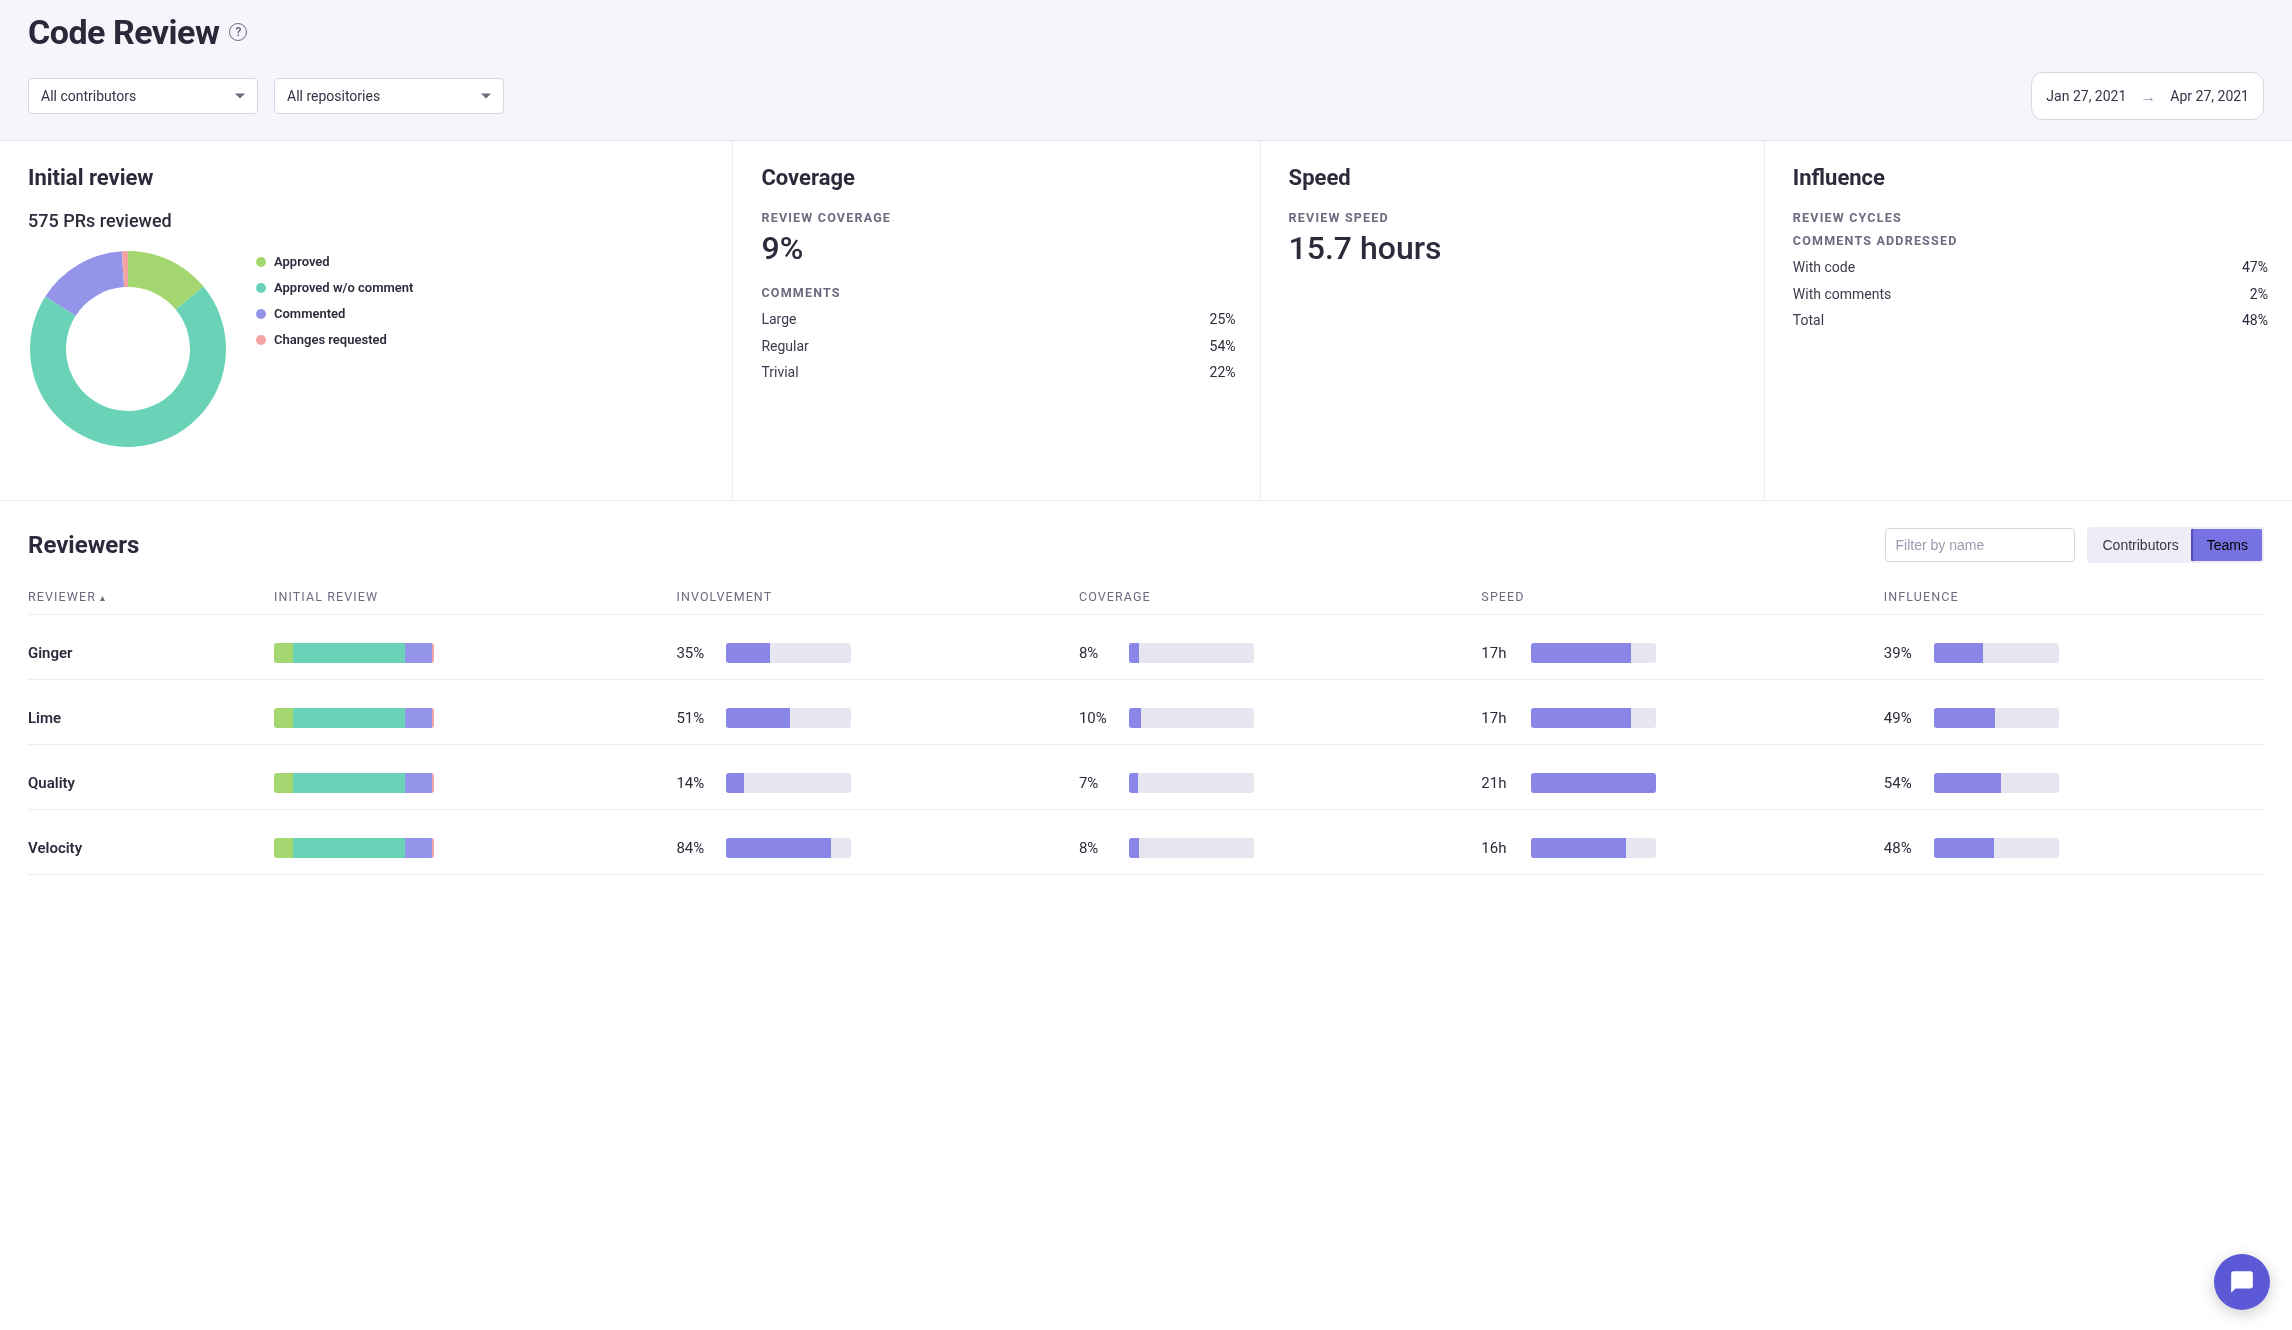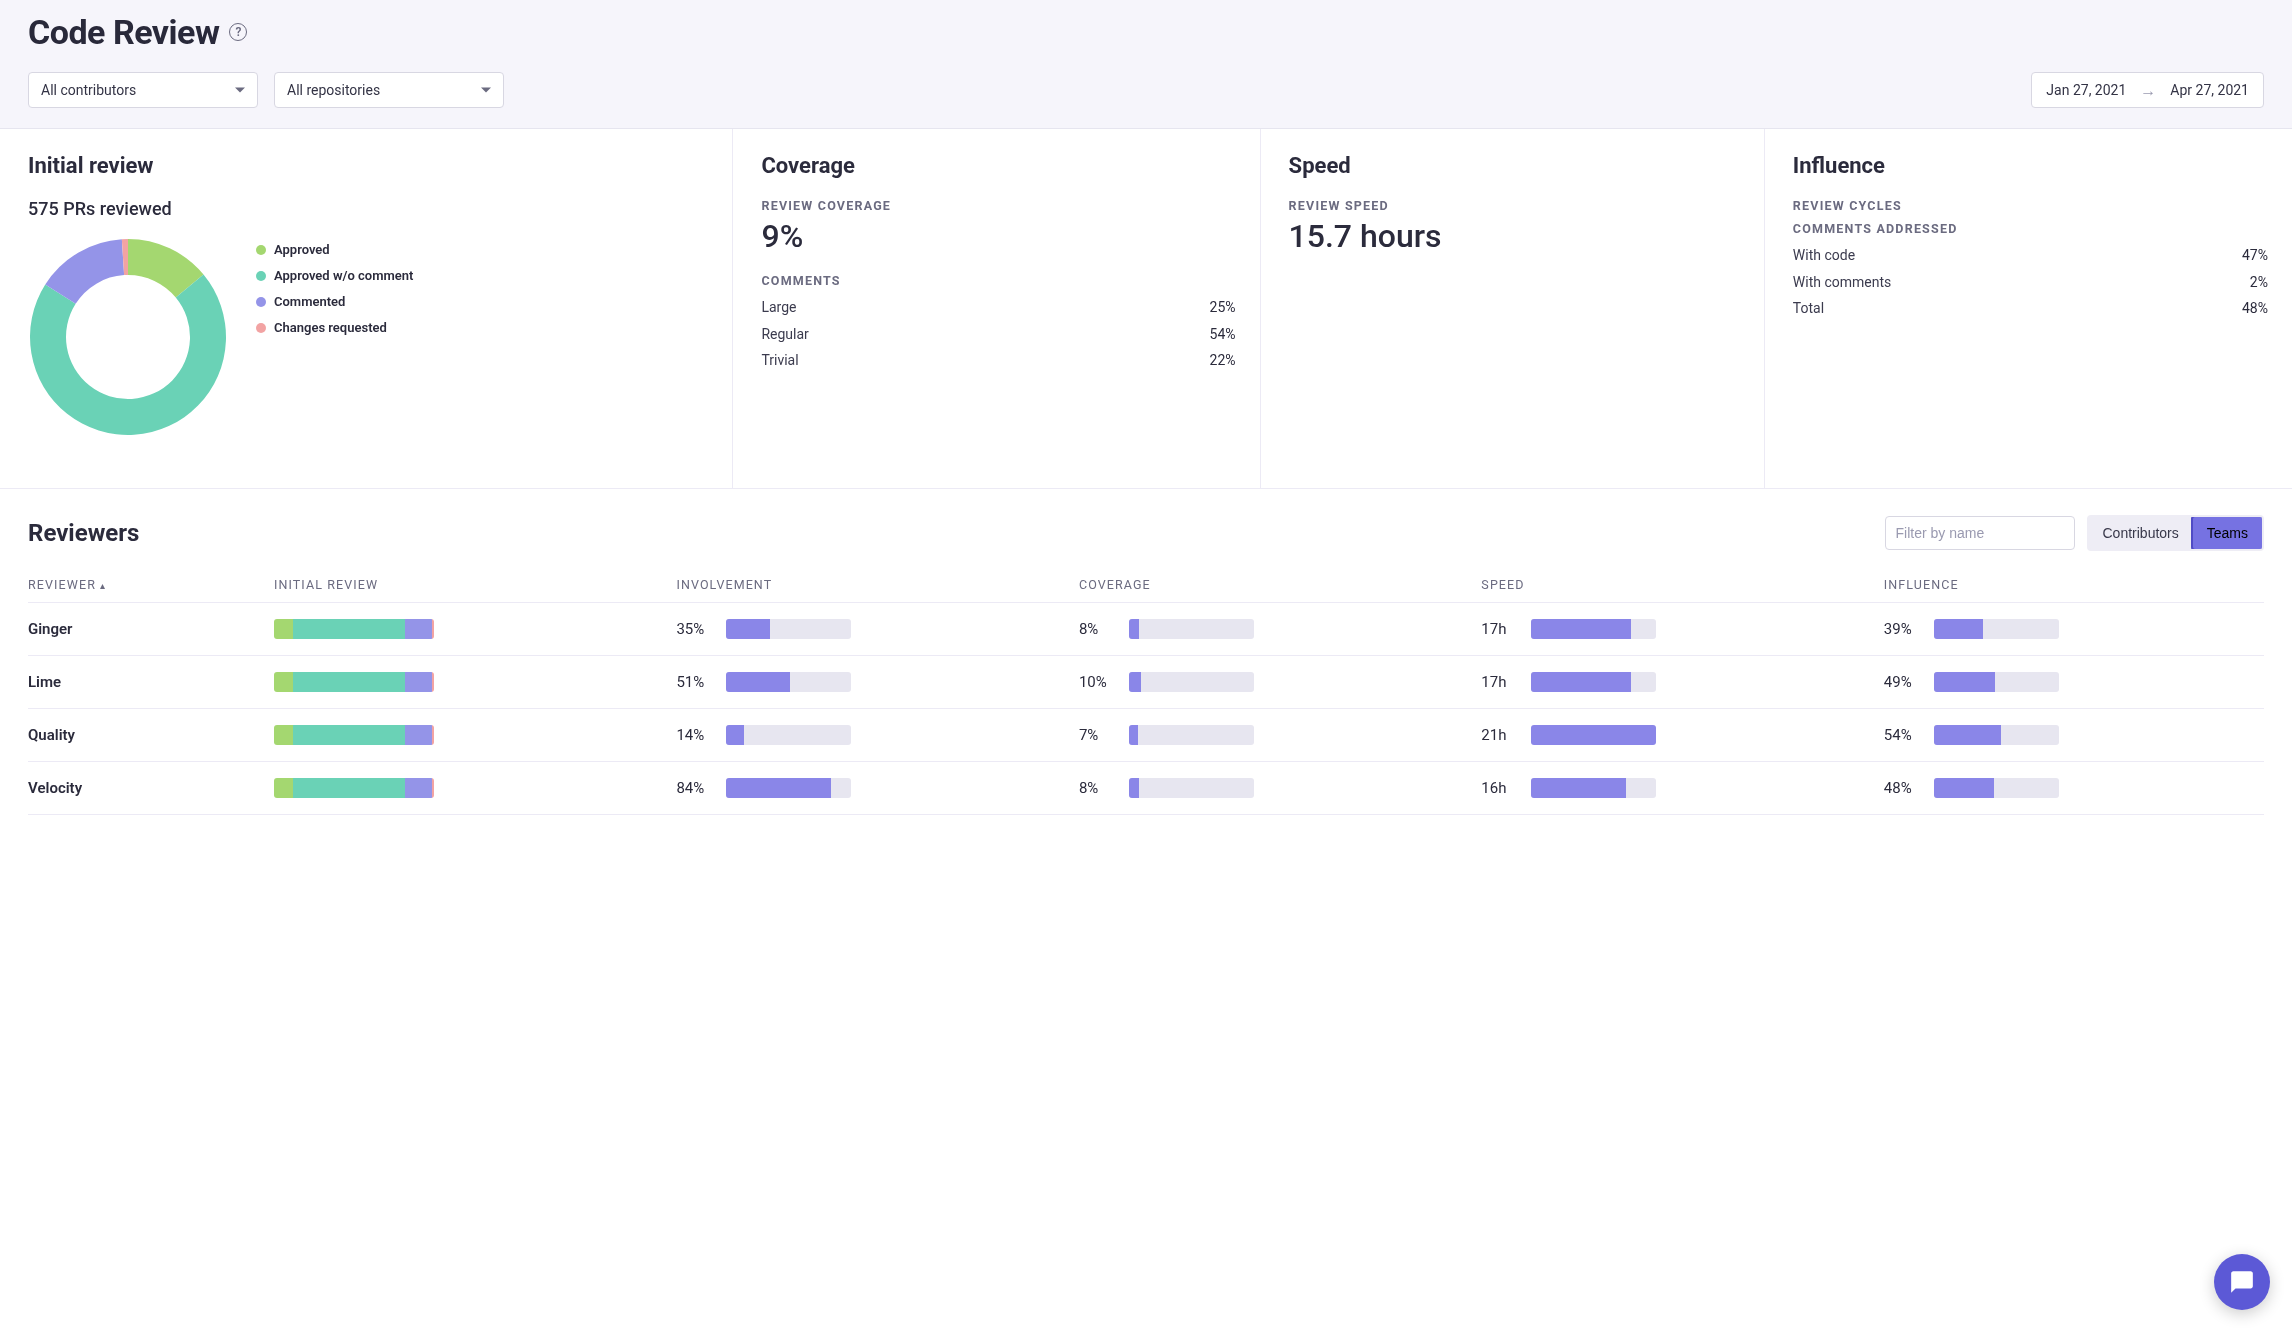--- a/index.html
+++ b/index.html
@@ -64,22 +64,22 @@
     transform: translateY(-50%);
     width: 0; height: 0;
     border-left: 5px solid transparent;
     border-right: 5px solid transparent;
     border-top: 5px solid #6b6b80;
   }
   .spacer { flex: 1; }
   .date-range {
     background: #fff;
     border: 1px solid #d8d7e2;
-    border-radius: 4px;
-    height: 36px;
+    border-radius: 12px;
+    height: 48px;
     display: flex;
     align-items: center;
     gap: 14px;
     padding: 0 14px;
     font-size: 14px;
     color: #333345;
     cursor: pointer;
   }
   .arrow-right {
     color: #9a9ab0;
@@ -213,21 +213,21 @@
     font-size: 12.5px;
     font-weight: 400;
     letter-spacing: 1.1px;
     text-transform: uppercase;
     color: #6b6b80;
     border-bottom: 1px solid #eceaf5;
     padding: 8px 0 10px 0;
   }
   table.reviewers td {
     border-bottom: 1px solid #eceaf5;
-    padding: 16px 10px 16px 0;
+    padding: 28px 10px 16px 0;
     vertical-align: middle;
     font-size: 15px;
     color: #2b2b3c;
   }
   .sort-caret { font-size: 10px; margin-left: 4px; }
 
   .stack-bar {
     display: flex;
     width: 160px;
     height: 20px;

